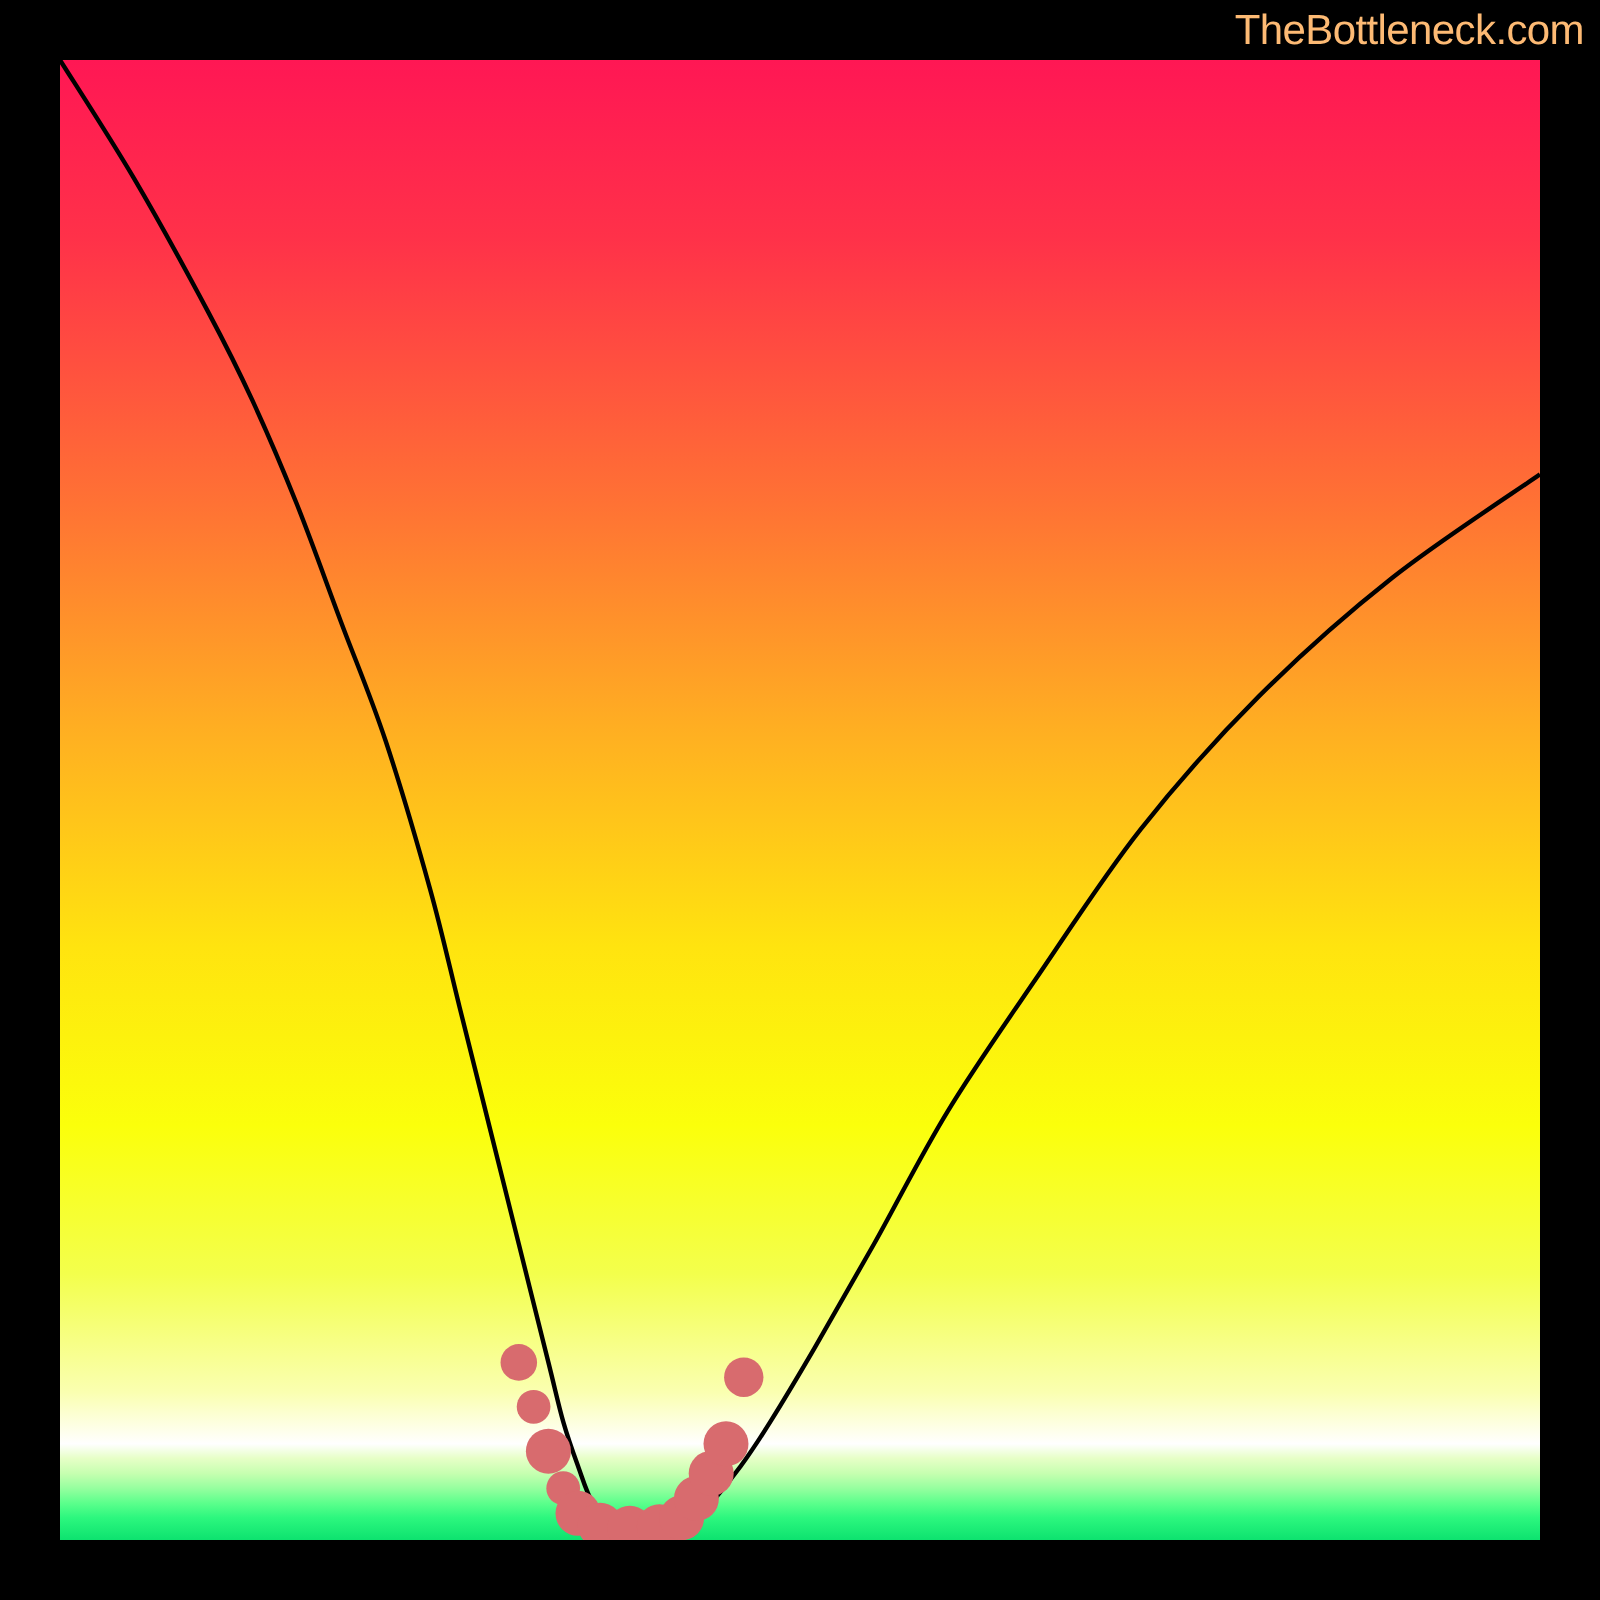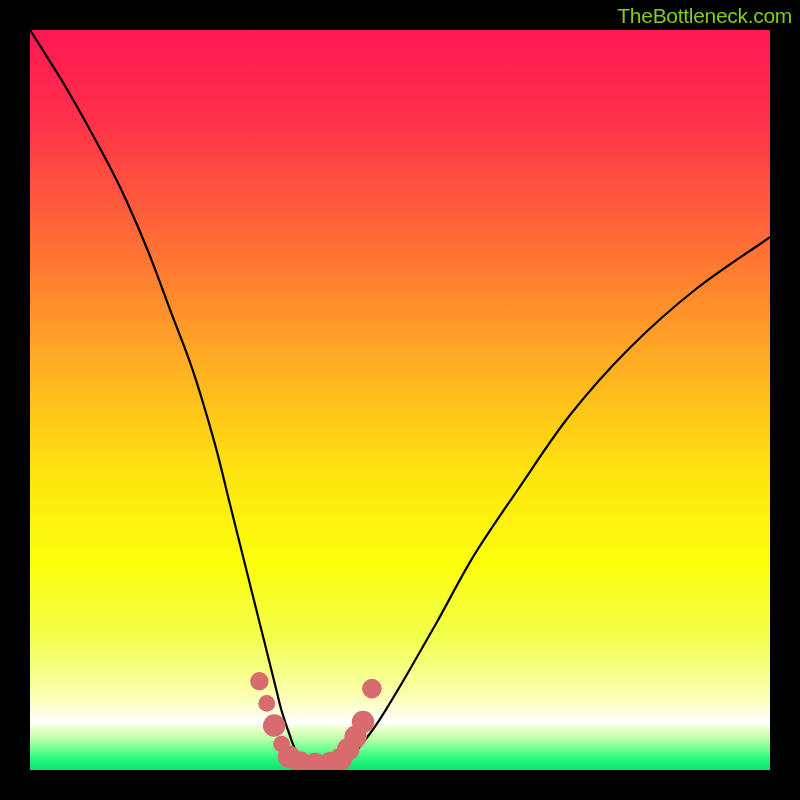--- a/index.html
+++ b/index.html
@@ -1,18 +1,18 @@
 <!DOCTYPE html>
 <html><head>
 <meta charset="utf-8">
 <style>
   * { margin: 0; padding: 0; box-sizing: border-box; }
   body { width: 800px; height: 800px; overflow: hidden; background: #000; font-family: Arial, sans-serif; }
   .container { position: relative; width: 800px; height: 800px; background: #000; }
-  .watermark { position: absolute; top: 4px; right: 8px; color: #84cc16; font-size: 21px; font-weight: 500; letter-spacing: -0.3px; z-index: 10; }
+  .watermark { position: absolute; top: 4px; right: 8px; color: #fdba74; font-size: 21px; font-weight: 500; letter-spacing: -0.3px; z-index: 10; }
   .plot-area { position: absolute; left: 30px; top: 30px; width: 740px; height: 740px; }
   .gradient-bg { position: absolute; inset: 0; }
   .curve-svg { position: absolute; inset: 0; width: 740px; height: 740px; }
 </style>
 </head>
 <body>
 
 <div class="container">
   <div class="watermark">TheBottleneck.com</div>
   <div class="plot-area">

